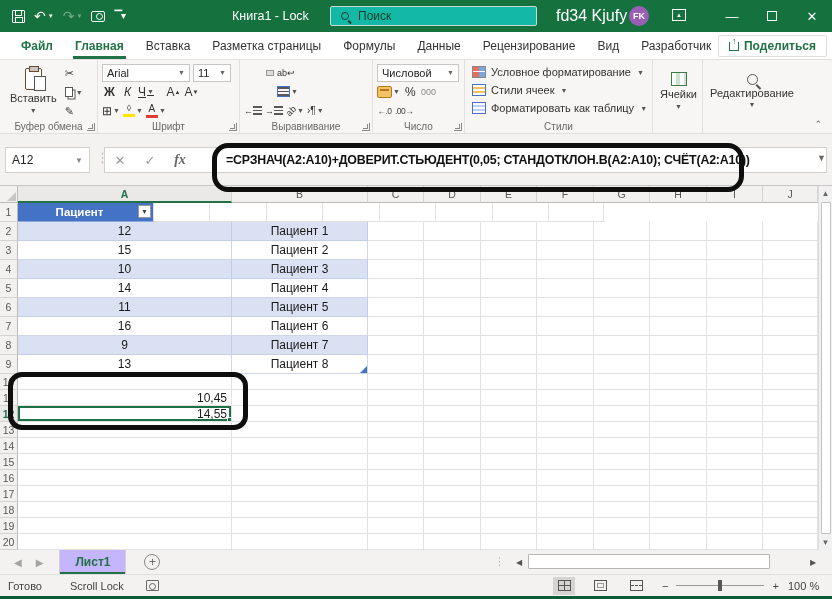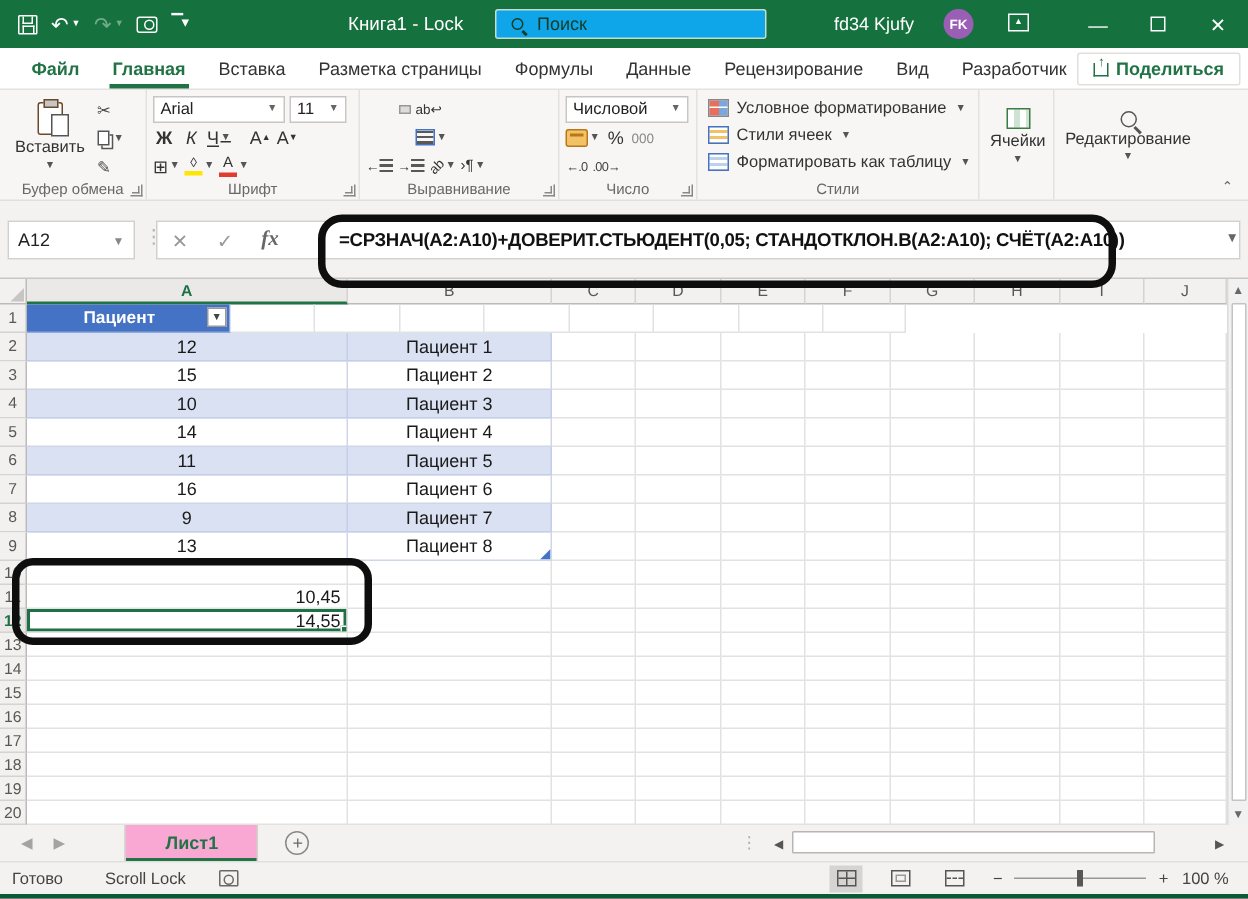--- a/index.html
+++ b/index.html
@@ -13,24 +13,24 @@
 .qbtn{display:flex;align-items:center;color:#fff;font-size:14px;line-height:1}
 .qbtn .caret{font-size:6px;margin-left:2px}
 .dim{opacity:.4}
 .saveicon{width:13px;height:13px;border:1.4px solid #fff;border-radius:1px;position:relative}
 .saveicon:before{content:"";position:absolute;left:2px;top:0;width:5px;height:4px;border:1px solid #fff;border-top:none}
 .saveicon:after{content:"";position:absolute;left:1.5px;bottom:0;width:6px;height:4px;border:1px solid #fff;border-bottom:none}
 .camicon{width:14px;height:11px;border:1.3px solid #fff;border-radius:2px;position:relative}
 .camicon:before{content:"";position:absolute;left:3.5px;top:1.5px;width:5px;height:5px;border:1.2px solid #fff;border-radius:50%}
 .qsep{font-size:10px;letter-spacing:-1px}
 .doc-title{position:absolute;left:232px;top:0;height:32px;display:flex;align-items:center;font-size:12.5px}
-.searchbox{position:absolute;left:330px;top:6px;width:181px;height:20px;background:#0ea5e9;border:1px solid #c5dccf;border-radius:2px;display:flex;align-items:center;gap:9px;padding-left:10px;color:#123b26;font-size:12px}
+.searchbox{position:absolute;left:330px;top:6px;width:207px;height:20px;background:#14b8a6;border:1px solid #c5dccf;border-radius:2px;display:flex;align-items:center;gap:9px;padding-left:10px;color:#123b26;font-size:12px}
 .mag{width:8px;height:8px;border:1.4px solid #123b26;border-radius:50%;position:relative;flex:none}
 .mag:after{content:"";position:absolute;left:7px;top:7px;width:4px;height:1.5px;background:#123b26;transform:rotate(45deg);transform-origin:0 0}
-.user{position:absolute;left:556px;top:0;height:32px;display:flex;align-items:center;font-size:12px}
+.user{position:absolute;left:556px;top:0;height:32px;display:flex;align-items:center;font-size:16px}
 .avatar{position:absolute;left:629px;top:6px;width:20px;height:20px;border-radius:50%;background:#9A5FB5;display:flex;align-items:center;justify-content:center;font-size:9px;font-weight:bold}
 .ribdisp{position:absolute;left:672px;top:9px;width:14px;height:12px;border:1.3px solid #fff;display:flex;align-items:center;justify-content:center;font-size:6px}
 .winbtns{position:absolute;right:0;top:0;display:flex;height:32px}
 .winbtn{width:40px;height:32px;display:flex;align-items:center;justify-content:center;font-size:13px;color:#fff}
 .maxbox{width:10px;height:10px;border:1.2px solid #fff}
 
 
 .tabrow{position:absolute;left:0;top:32px;width:832px;height:28px;background:#fff;border-bottom:1px solid #E4E2E0;display:flex;align-items:stretch;padding-left:10px}
 .rtab{display:flex;align-items:center;padding:0 11px;font-size:12px;color:#333;position:relative}
 .rtab.filetab{color:#217346;font-weight:bold}
@@ -115,21 +115,21 @@
 .vthumb{width:10px;flex:1;margin:1px 0;background:#fff;border:1px solid #C5C3C1;border-radius:1px}
 
 
 .callout{position:absolute;border:5px solid #0e0e0e;border-radius:16px;z-index:50;background:transparent;pointer-events:none}
 .callout.fml{left:212px;top:143px;width:532px;height:49px}
 .callout.cells{left:8px;top:372px;width:240px;height:58px;border-radius:14px}
 
 
 .sheetbar{position:absolute;left:0;top:550px;width:832px;height:24px;background:#F3F2F1;display:flex;align-items:stretch;font-size:12px}
 .snav{display:flex;align-items:center;gap:14px;padding:0 14px;color:#A5A3A1;font-size:10px}
-.sheettab{background:#f9a8d4;border-right:1px solid #D2D0CE;border-left:1px solid #D2D0CE;display:flex;align-items:center;padding:0 26px;color:#217346;font-weight:bold;position:relative;margin-left:26px}
+.sheettab{background:#c4b5fd;border-right:1px solid #D2D0CE;border-left:1px solid #D2D0CE;display:flex;align-items:center;padding:0 15px;color:#217346;font-weight:bold;position:relative;margin-left:2px}
 .sheettab:after{content:"";position:absolute;left:0;right:0;bottom:0;height:2px;background:#217346}
 .addsheet{width:16px;height:16px;border:1px solid #8a8886;border-radius:50%;color:#6a6865;display:flex;align-items:center;justify-content:center;font-size:12px;margin:4px 0 0 18px}
 .hdots{position:absolute;left:494px;top:5px;color:#b0aeac;font-size:11px}
 .harrow{position:absolute;top:5px;width:14px;height:14px;display:flex;align-items:center;justify-content:center;font-size:8px;color:#555;background:#F3F2F1}
 .hthumb{position:absolute;left:528px;top:4px;width:242px;height:15px;background:#fff;border:1px solid #B8B6B4;border-radius:1px}
 
 
 .statusbar{position:absolute;left:0;top:574px;width:832px;height:22px;background:#F3F2F1;border-top:1px solid #E1DFDD;font-size:11px;color:#444;display:flex;align-items:center}
 .st-ready{margin-left:8px}
 .st-scroll{margin-left:28px}

